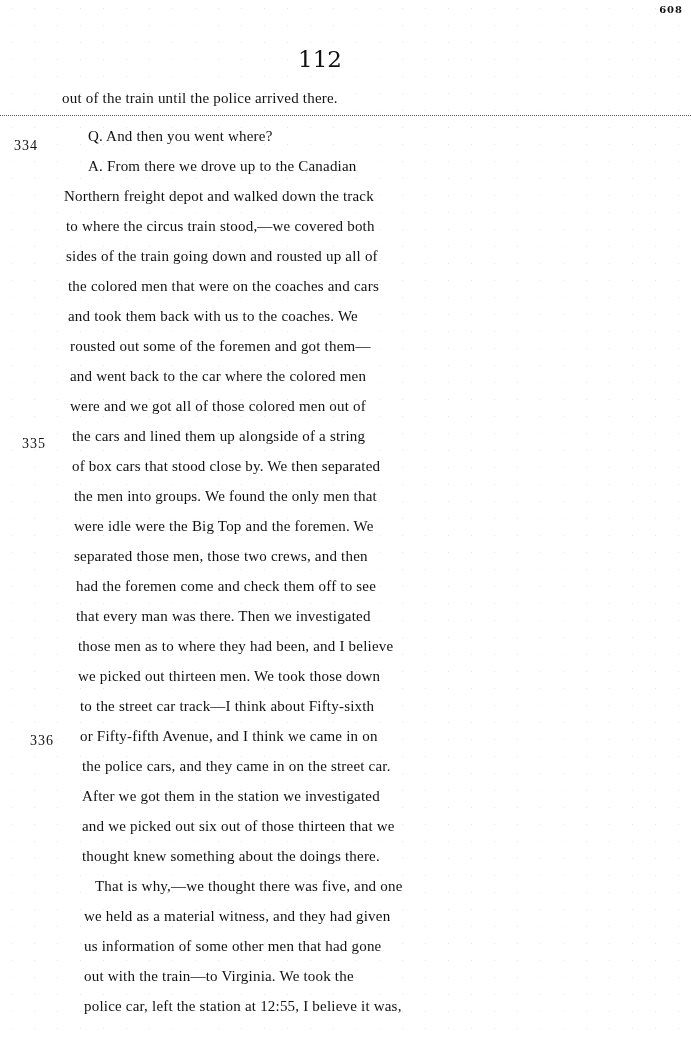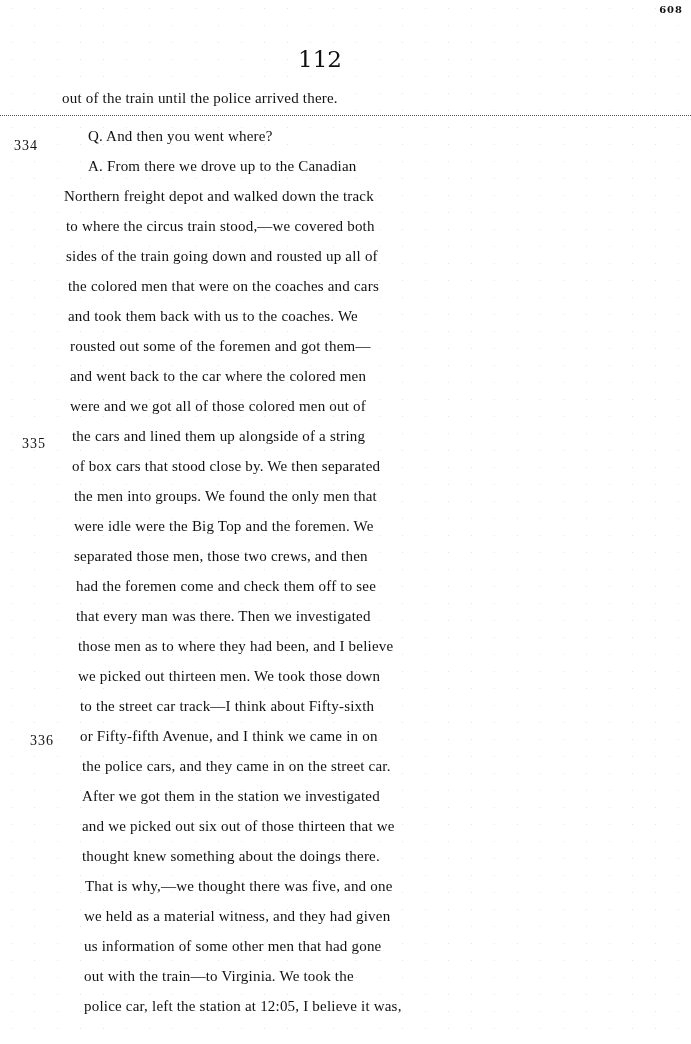--- a/index.html
+++ b/index.html
@@ -74,18 +74,18 @@
     <div class="line" style="top: 574px; left: 76px;">had the foremen come and check them off to see</div>
     <div class="line" style="top: 604px; left: 76px;">that every man was there.  Then we investigated</div>
     <div class="line" style="top: 634px; left: 78px;">those men as to where they had been, and I believe</div>
     <div class="line" style="top: 664px; left: 78px;">we picked out thirteen men.  We took those down</div>
     <div class="line" style="top: 694px; left: 80px;">to the street car track—I think about Fifty-sixth</div>
     <div class="line" style="top: 724px; left: 80px;">or Fifty-fifth Avenue, and I think we came in on</div>
     <div class="line" style="top: 754px; left: 82px;">the police cars, and they came in on the street car.</div>
     <div class="line" style="top: 784px; left: 82px;">After we got them in the station we investigated</div>
     <div class="line" style="top: 814px; left: 82px;">and we picked out six out of those thirteen that we</div>
     <div class="line" style="top: 844px; left: 82px;">thought knew something about the doings there.</div>
-    <div class="line" style="top: 874px; left: 85px;">That is why,—we thought there was five, and one</div>
+    <div class="line" style="top: 874px; left: 95px;">That is why,—we thought there was five, and one</div>
     <div class="line" style="top: 904px; left: 84px;">we held as a material witness, and they had given</div>
     <div class="line" style="top: 934px; left: 84px;">us information of some other men that had gone</div>
     <div class="line" style="top: 964px; left: 84px;">out with the train—to Virginia.  We took the</div>
-    <div class="line" style="top: 994px; left: 84px;">police car, left the station at 12:05, I believe it was,</div>
+    <div class="line" style="top: 994px; left: 84px;">police car, left the station at 12:55, I believe it was,</div>
   </div>
 
 </body></html>

